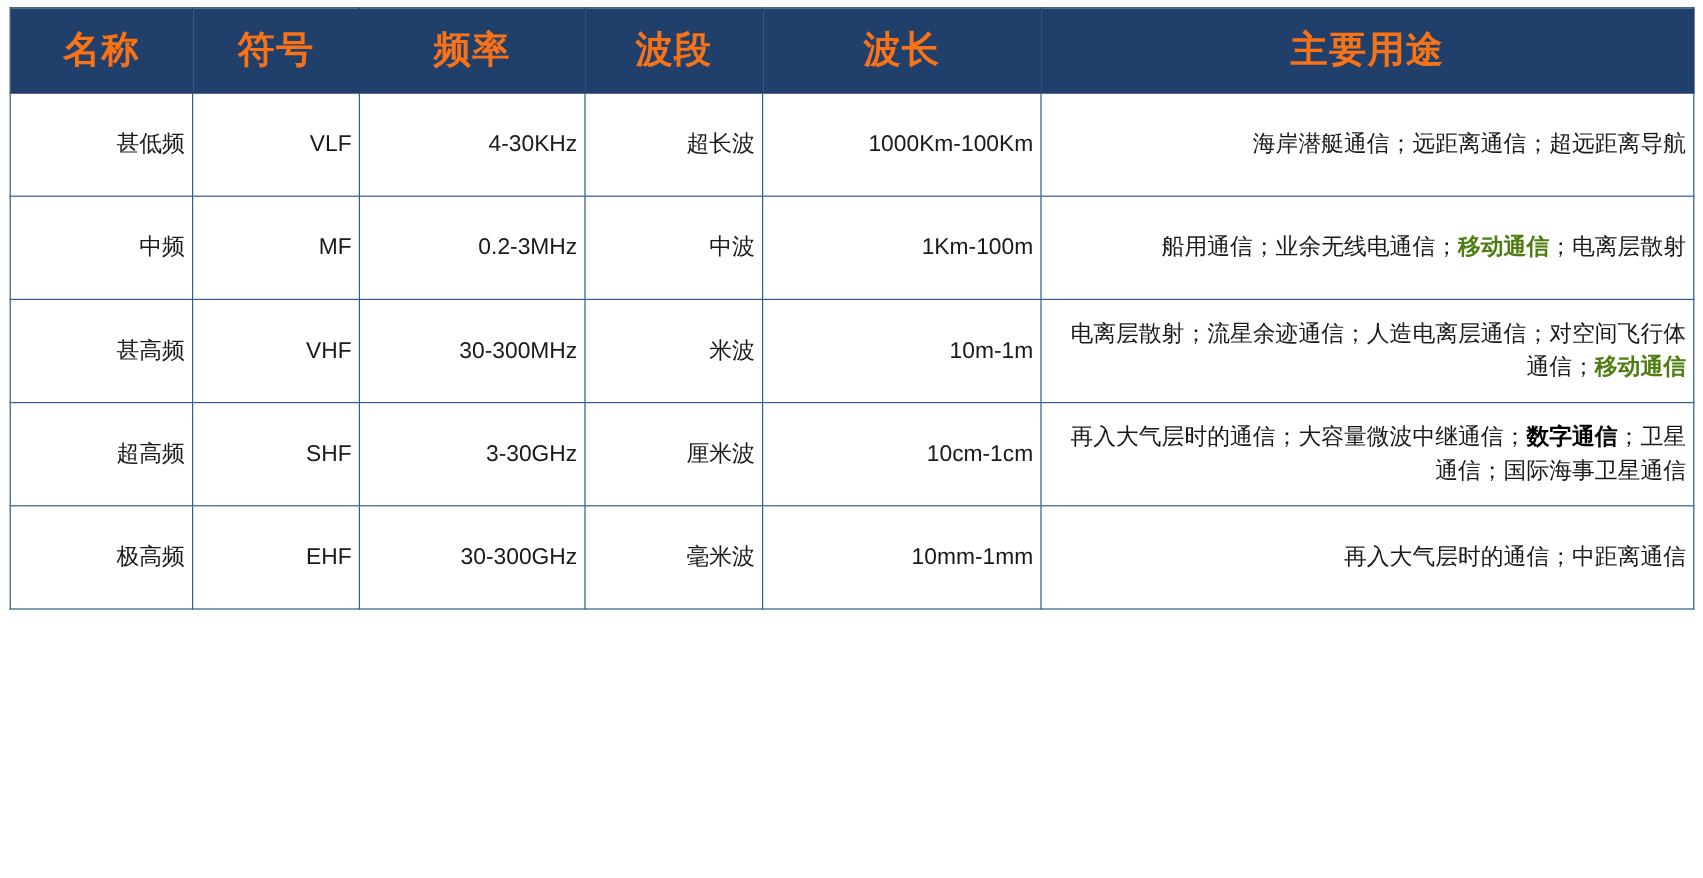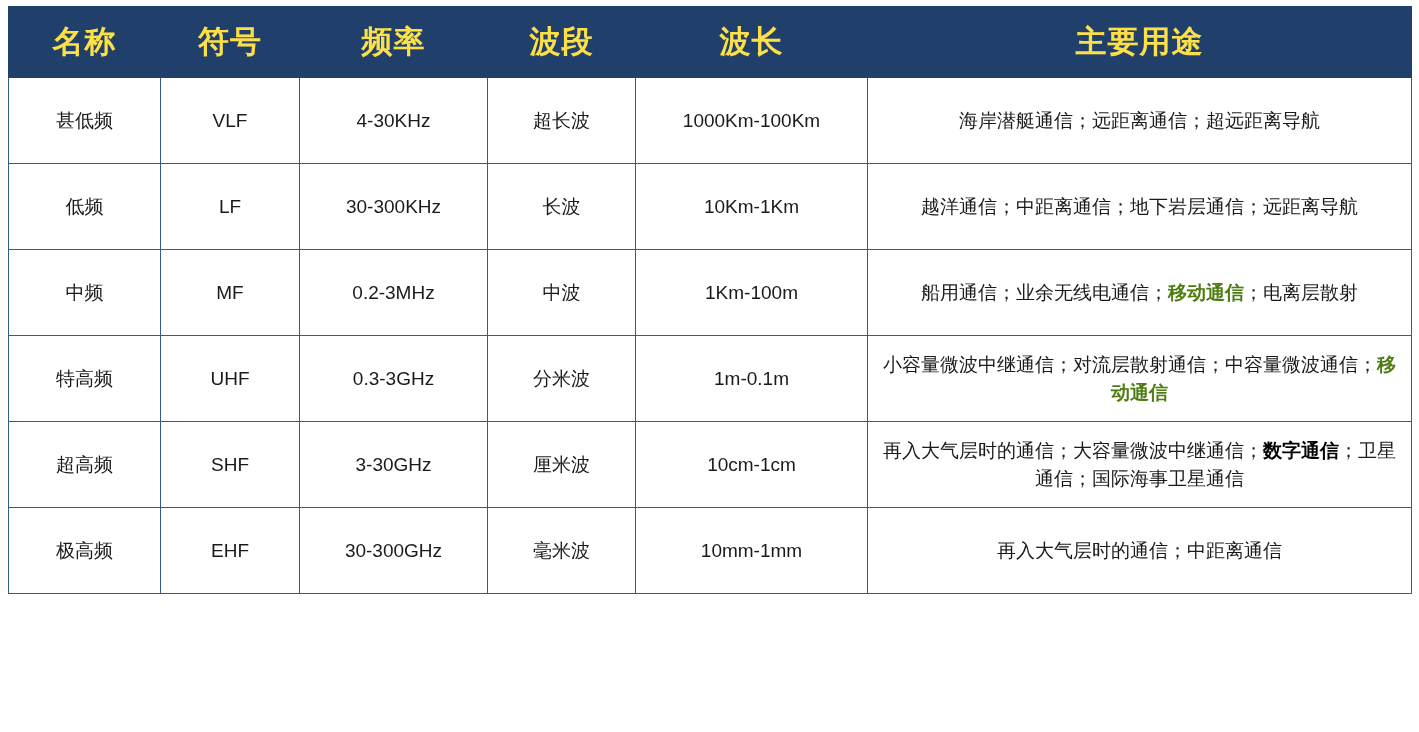--- a/index.html
+++ b/index.html
@@ -26,33 +26,34 @@
   }
   table.freq-table th,
   table.freq-table td {
     border: 1px solid #2f5d8c;
     text-align: center;
     vertical-align: middle;
     color: #1a1a1a;
   }
   table.freq-table thead th {
     background: #20406b;
-    color: #fde047;
+    color: #f97316;
     font-size: 31px;
     font-weight: bold;
     height: 68px;
     border: 1px solid #20406b;
     letter-spacing: 1px;
   }
   table.freq-table tbody td {
     height: 81px;
     font-size: 19px;
     line-height: 28px;
     background: #ffffff;
     padding: 2px 6px;
+    text-align: right;
   }
   col.c-name  { width: 152px; }
   col.c-sym   { width: 139px; }
   col.c-freq  { width: 188px; }
   col.c-band  { width: 148px; }
   col.c-wave  { width: 232px; }
   col.c-use   { width: 544px; }
 
   td.use-cell {
     font-size: 19px;
@@ -94,42 +95,34 @@
     <tbody id="table-body">
         <tr>
           <td>甚低频</td>
           <td>VLF</td>
           <td>4-30KHz</td>
           <td>超长波</td>
           <td>1000Km-100Km</td>
           <td class="use-cell"><span>海岸潜艇通信；远距离通信；超远距离导航</span></td>
         </tr>
         <tr>
-          <td>低频</td>
-          <td>LF</td>
-          <td>30-300KHz</td>
-          <td>长波</td>
-          <td>10Km-1Km</td>
-          <td class="use-cell"><span>越洋通信；中距离通信；地下岩层通信；远距离导航</span></td>
-        </tr>
-        <tr>
           <td>中频</td>
           <td>MF</td>
           <td>0.2-3MHz</td>
           <td>中波</td>
           <td>1Km-100m</td>
           <td class="use-cell"><span>船用通信；业余无线电通信；</span><span class="hl-red">移动通信</span><span>；电离层散射</span></td>
         </tr>
         <tr>
-          <td>特高频</td>
-          <td>UHF</td>
-          <td>0.3-3GHz</td>
-          <td>分米波</td>
-          <td>1m-0.1m</td>
-          <td class="use-cell"><span>小容量微波中继通信；对流层散射通信；中容量微波通信；</span><span class="hl-red">移动通信</span></td>
+          <td>甚高频</td>
+          <td>VHF</td>
+          <td>30-300MHz</td>
+          <td>米波</td>
+          <td>10m-1m</td>
+          <td class="use-cell"><span>电离层散射；流星余迹通信；人造电离层通信；对空间飞行体通信；</span><span class="hl-red">移动通信</span></td>
         </tr>
         <tr>
           <td>超高频</td>
           <td>SHF</td>
           <td>3-30GHz</td>
           <td>厘米波</td>
           <td>10cm-1cm</td>
           <td class="use-cell"><span>再入大气层时的通信；大容量微波中继通信；</span><span class="hl-green">数字通信</span><span>；卫星通信；国际海事卫星通信</span></td>
         </tr>
         <tr>

